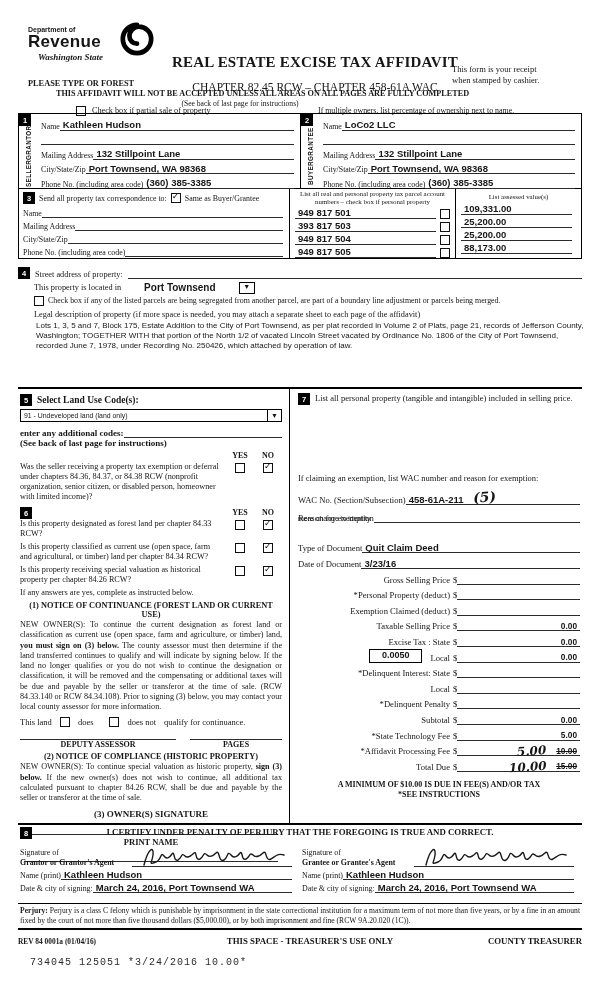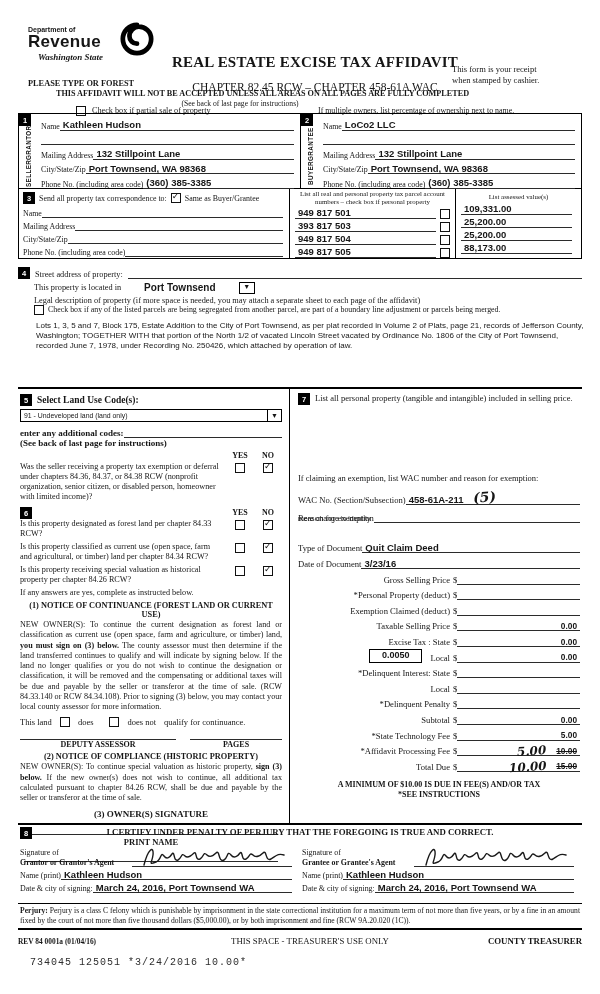--- a/index.html
+++ b/index.html
@@ -92,21 +92,21 @@
   .sighalf{width:50%;padding:0 8px 0 2px}
   .sighalf .frow{font-size:7.9px;height:13px}
   .siglblock{width:112px;font-size:7.9px;line-height:1.2;flex:none}
   .sigrow{display:flex;align-items:flex-end;height:26px}
   .sigrow .ul{position:relative;height:24px}
   .sigrow svg{position:absolute;left:8px;bottom:-3px}
   
   .perjury{left:18px;top:903px;width:564px;border-top:1.2px solid #000;border-bottom:2.5px solid #000;padding:2px 2px 3px;font-size:7.6px;line-height:1.28;text-align:justify}
   .footerrow{left:18px;top:936px;width:564px;display:flex;align-items:baseline}
   .rev{font-size:7.4px;font-weight:bold;width:170px}
-  .tspace{flex:1;text-align:center;font-size:8.8px;font-weight:normal}
+  .tspace{flex:1;text-align:center;font-size:8.8px;font-weight:bold}
   .ctreas{width:150px;text-align:right;font-size:8.8px;font-weight:bold}
   .stamp{left:30px;top:957px;font:400 10px "Liberation Mono",monospace;letter-spacing:1px;color:#2e2e2e}
   .spacer70{height:68px}
 </style>
 </head>
 <body>
 
 <div class="page">
 
   <div class="abs logo">
@@ -286,25 +286,25 @@
     <div class="frow" style="height:15px;gap:5px">
       <span class="numbox">4</span>
       <span>Street address of property:</span>
       <span class="ul"></span>
     </div>
     <div style="display:flex;align-items:center;gap:20px;height:17px;font-size:8.3px;padding-left:16px">
       <span>This property is located in</span>
       <span class="fillv" style="font-size:10px">Port Townsend</span>
       <span class="caret">▼</span>
     </div>
-    <div style="font-size:8.3px;padding-left:16px">Legal description of property (if more space is needed, you may attach a separate sheet to each page of the affidavit)</div>
     <div style="display:flex;align-items:flex-start;gap:4px;font-size:7.9px;padding-left:16px;height:14px">
       <span class="cb"></span>
       <span>Check box if any of the listed parcels are being segregated from another parcel, are part of a boundary line adjustment or parcels being merged.</span>
     </div>
+    <div style="font-size:8.3px;padding-left:16px">Legal description of property (if more space is needed, you may attach a separate sheet to each page of the affidavit)</div>
     <div class="legal" style="margin-left:18px">Lots 1, 3, 5 and 7, Block 175, Estate Addition to the City of Port Townsend, as per plat recorded in Volume 2 of Plats, page 21, records of Jefferson County, Washington; TOGETHER WITH that portion of the North 1/2 of vacated Lincoln Street vacated by Ordinance No. 1806 of the City of Port Townsend, recorded June 7, 1978, under Recording No. 250426, which attached by operation of law.</div>
   </div>
 
   <div class="abs middle">
     <div class="mleft">
       <div style="display:flex;align-items:center;gap:5px;height:14px">
         <span class="numbox">5</span>
         <span class="b" style="font-size:9.5px">Select Land Use Code(s):</span>
       </div>
       <div class="dd">

